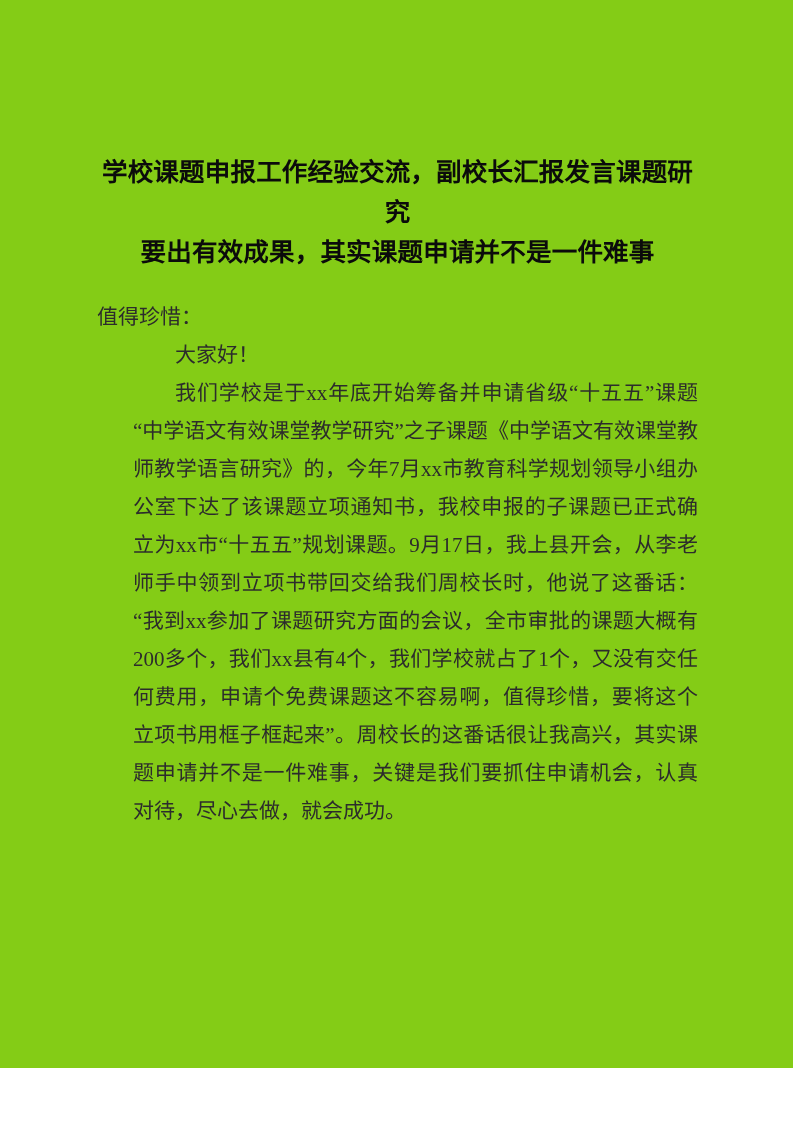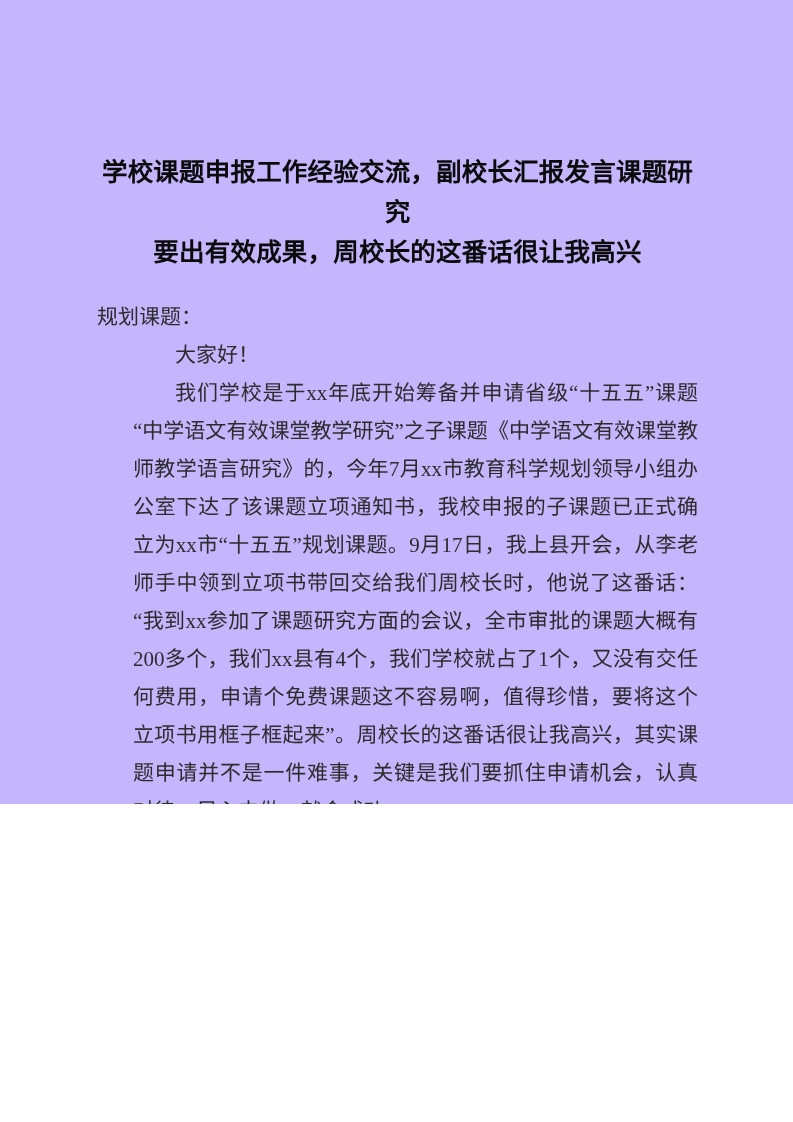--- a/index.html
+++ b/index.html
@@ -5,23 +5,23 @@
 <style>
   html, body {
     margin: 0;
     padding: 0;
     background: #ffffff;
   }
 
   .page {
     position: relative;
     width: 793px;
-    height: 804px;
+    height: 1068px;
     margin: 0 auto;
-    background: #c4b5fd;
+    background: #84cc16;
     box-sizing: border-box;
     overflow: hidden;
   }
 
   .content {
     position: absolute;
     left: 97px;
     top: 0;
     width: 601px;
   }
@@ -79,26 +79,26 @@
   }
 </style>
 </head>
 <body>
 
 <div class="page">
   <div class="content">
 
     <h1 class="doc-title">
       <span class="tl tl-1">学校课题申报工作经验交流，副校长汇报发言课题研究</span>
-      <span class="tl tl-2">要出有效成果，周校长的这番话很让我高兴</span>
+      <span class="tl tl-2">要出有效成果，其实课题申请并不是一件难事</span>
     </h1>
 
     <div class="body-block">
 
-      <p class="para no-indent">规划课题：</p>
+      <p class="para no-indent">值得珍惜：</p>
 
       <p class="para indent">大家好！</p>
 
 
       <p class="para indent">我们学校是于xx年底开始筹备并申请省级“十五五”课题“中学语文有效课堂教学研究”之子课题《中学语文有效课堂教师教学语言研究》的，今年7月xx市教育科学规划领导小组办公室下达了该课题立项通知书，我校申报的子课题已正式确立为xx市“十五五”规划课题。9月17日，我上县开会，从李老师手中领到立项书带回交给我们周校长时，他说了这番话：“我到xx参加了课题研究方面的会议，全市审批的课题大概有200多个，我们xx县有4个，我们学校就占了1个，又没有交任何费用，申请个免费课题这不容易啊，值得珍惜，要将这个立项书用框子框起来”。周校长的这番话很让我高兴，其实课题申请并不是一件难事，关键是我们要抓住申请机会，认真对待，尽心去做，就会成功。</p>
 
     </div>
   </div>
 </div>
 

